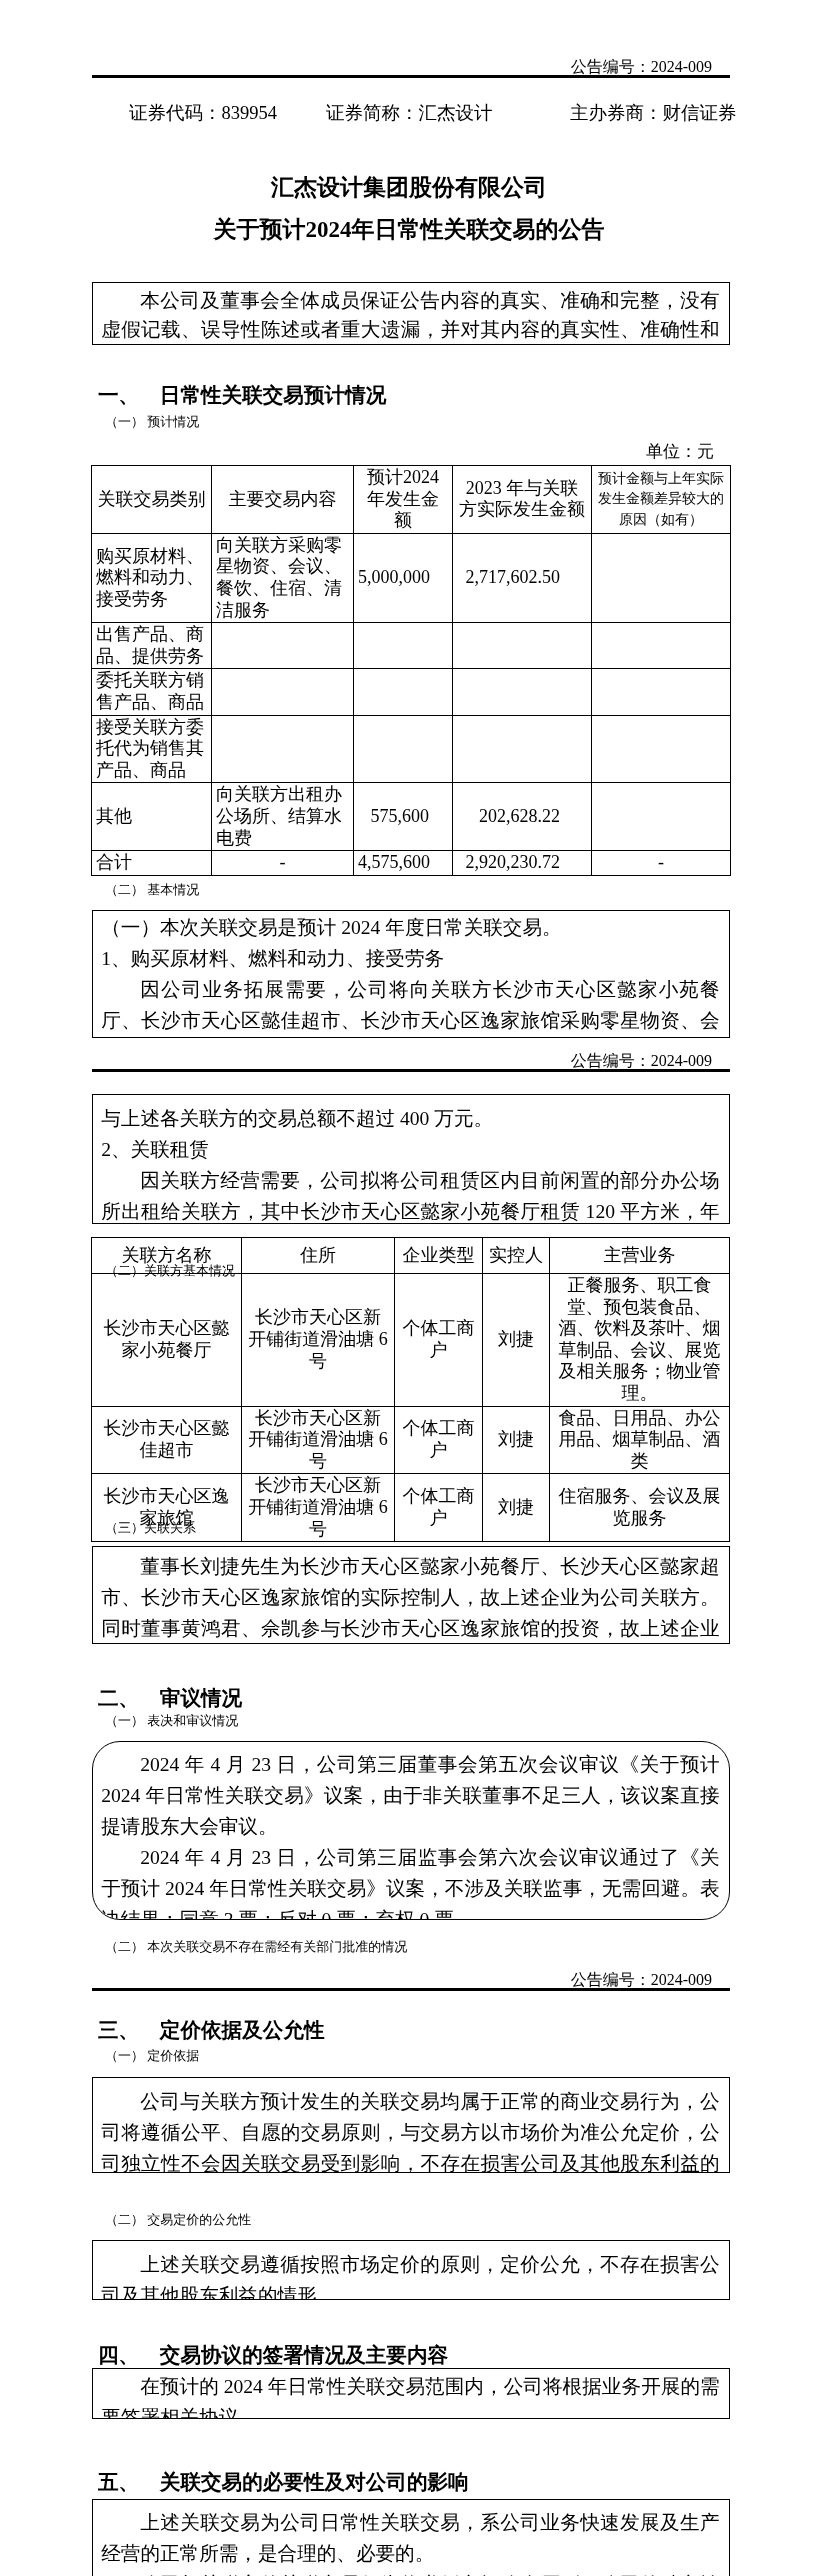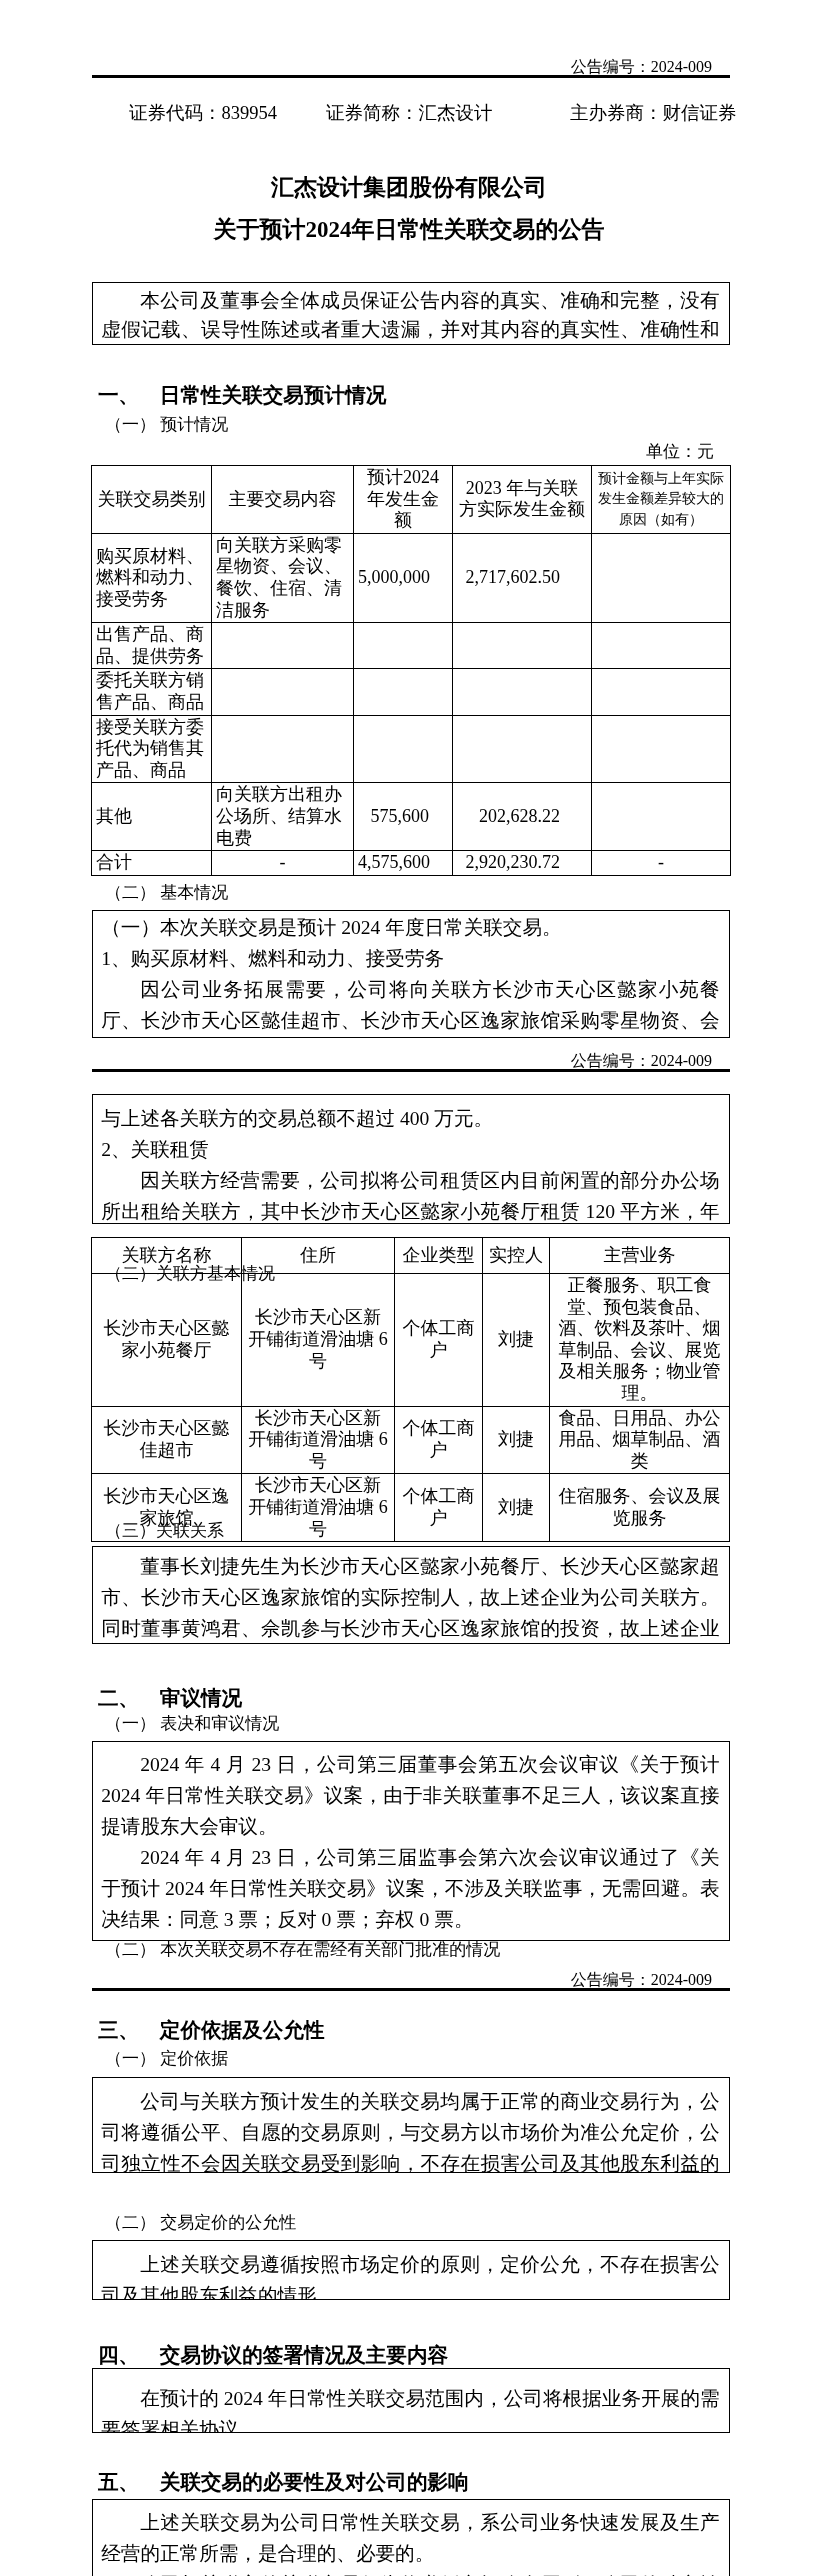--- a/index.html
+++ b/index.html
@@ -13,39 +13,39 @@
   
   .code{position:absolute;top:100px;font-size:18.5px;white-space:nowrap;}
   .c1{left:129px}.c2{left:326px}.c3{left:570px}
   
   .title{position:absolute;top:172px;left:0;width:100%;text-align:center;
          font-size:23px;font-weight:bold;}
   .subtitle{position:absolute;top:214px;left:0;width:100%;text-align:center;
          font-size:23px;font-weight:bold;}
   
   .h-num{position:absolute;left:98px;font-size:20.6px;font-weight:bold;white-space:nowrap;}
-  .h-sub{position:absolute;left:105px;font-size:17px;white-space:nowrap;}
+  .h-sub{position:absolute;left:105px;font-size:13px;white-space:nowrap;}
   .hy1{top:381px}.hy1-1{top:413px}.hy1-2{top:881px}
   .hy2-2{top:1262px}.hy2-3{top:1519px}
   .hy2{top:1684px}.hy2-1{top:1712px}.hy2-appr{top:1938px}
   .hy3{top:2016px}.hy3-1{top:2047px}.hy3-2{top:2211px}
   .hy4{top:2341px}.hy5{top:2468px}
   .unit{position:absolute;right:104px;top:440px;font-size:17px;}
   
   .box{position:absolute;left:92px;width:638px;box-sizing:border-box;
        border:1px solid #000;font-size:19.6px;line-height:31px;text-align:justify;
        padding:6.7px 9.3px 0 8.2px;overflow:hidden;}
   .b-decl{top:282px;height:63px;line-height:29px;padding-top:2.6px;}
   .b-basic1{top:910px;height:128px;padding-top:1px;}
   .b-basic2{top:1094px;height:130px;padding-top:8.2px;}
   .b-rel{top:1546px;height:98px;padding-top:4.1px;}
-  .b-review{top:1741px;height:200px;padding-top:7.2px;}
+  .b-review{top:1741px;height:179px;padding-top:7.2px;border-radius:28px;}
   .b-price1{top:2077px;height:96px;padding-top:8.2px;}
   .b-price2{top:2240px;height:60px;padding-top:8.2px;}
-  .b-agree{top:2368px;height:65px;padding-top:14px;}
+  .b-agree{top:2368px;height:51px;padding-top:2px;}
   .b-necess{top:2499px;height:161px;padding-top:7.2px;}
   .para{text-indent:39px;}
   .nind{text-indent:0;}
   
   .tbl{position:absolute;left:91px;width:638px;border-collapse:collapse;
        table-layout:fixed;font-size:18px;line-height:21.6px;border:1px solid #000;}
   .tbl td{border:0.5px solid #000;padding:1px 4.1px;vertical-align:middle;overflow:hidden;}
   .t1{top:465px;}
   .t1 .hdr td{text-align:center;height:64px;}
   .t1 .c5h{font-size:14px;line-height:20.6px;}

